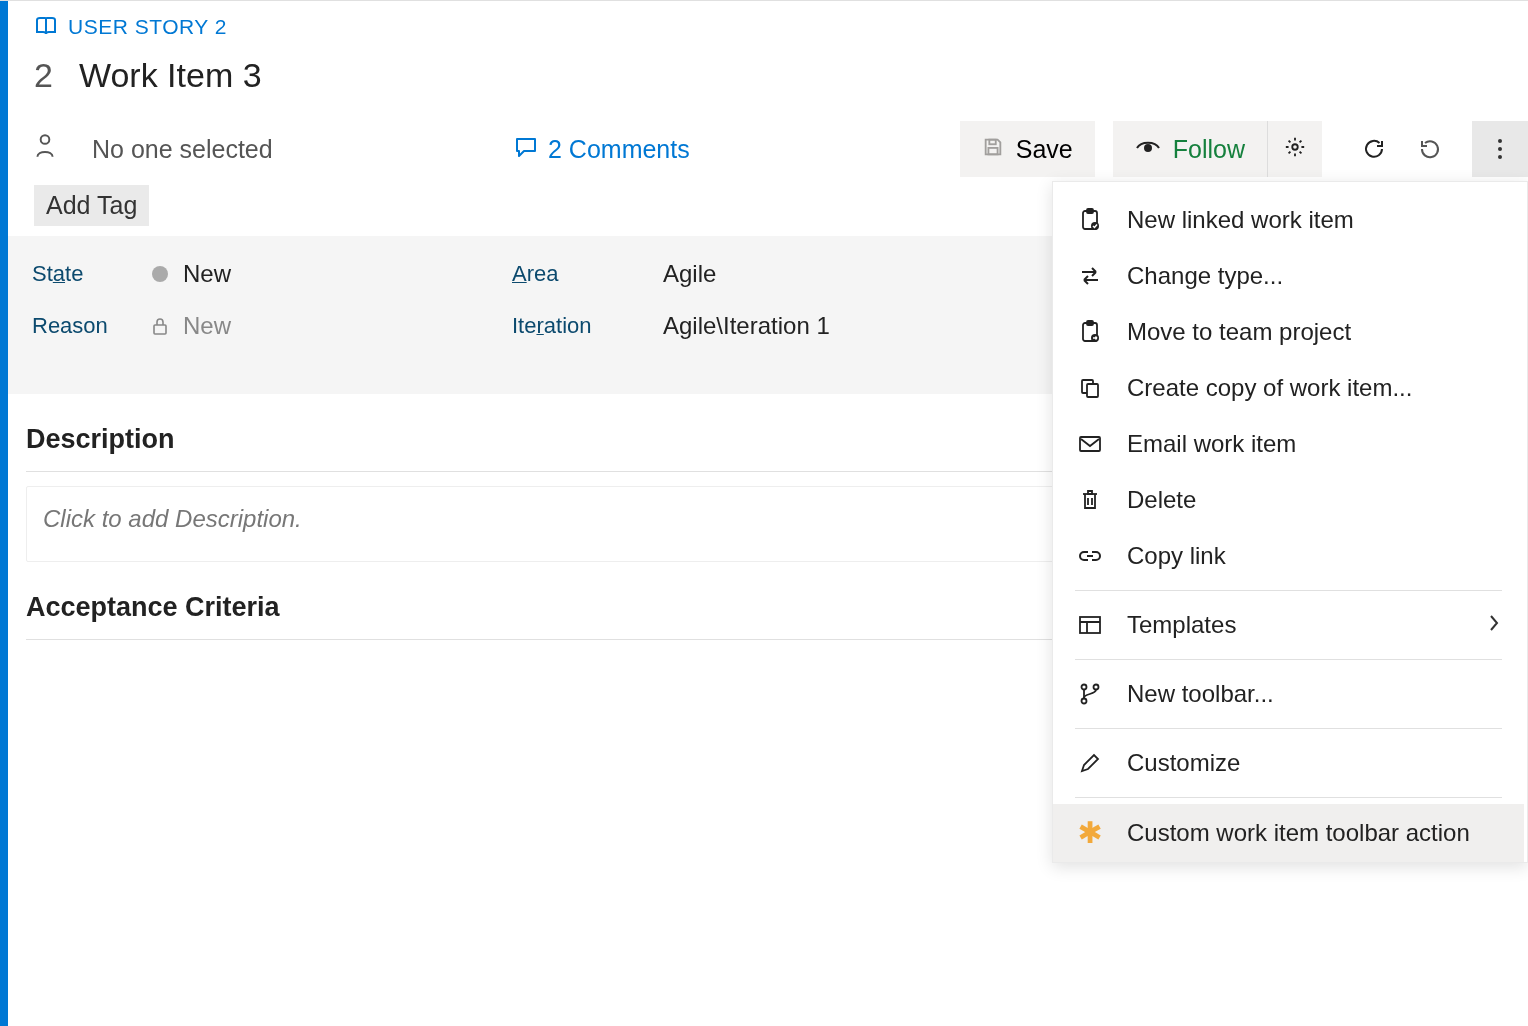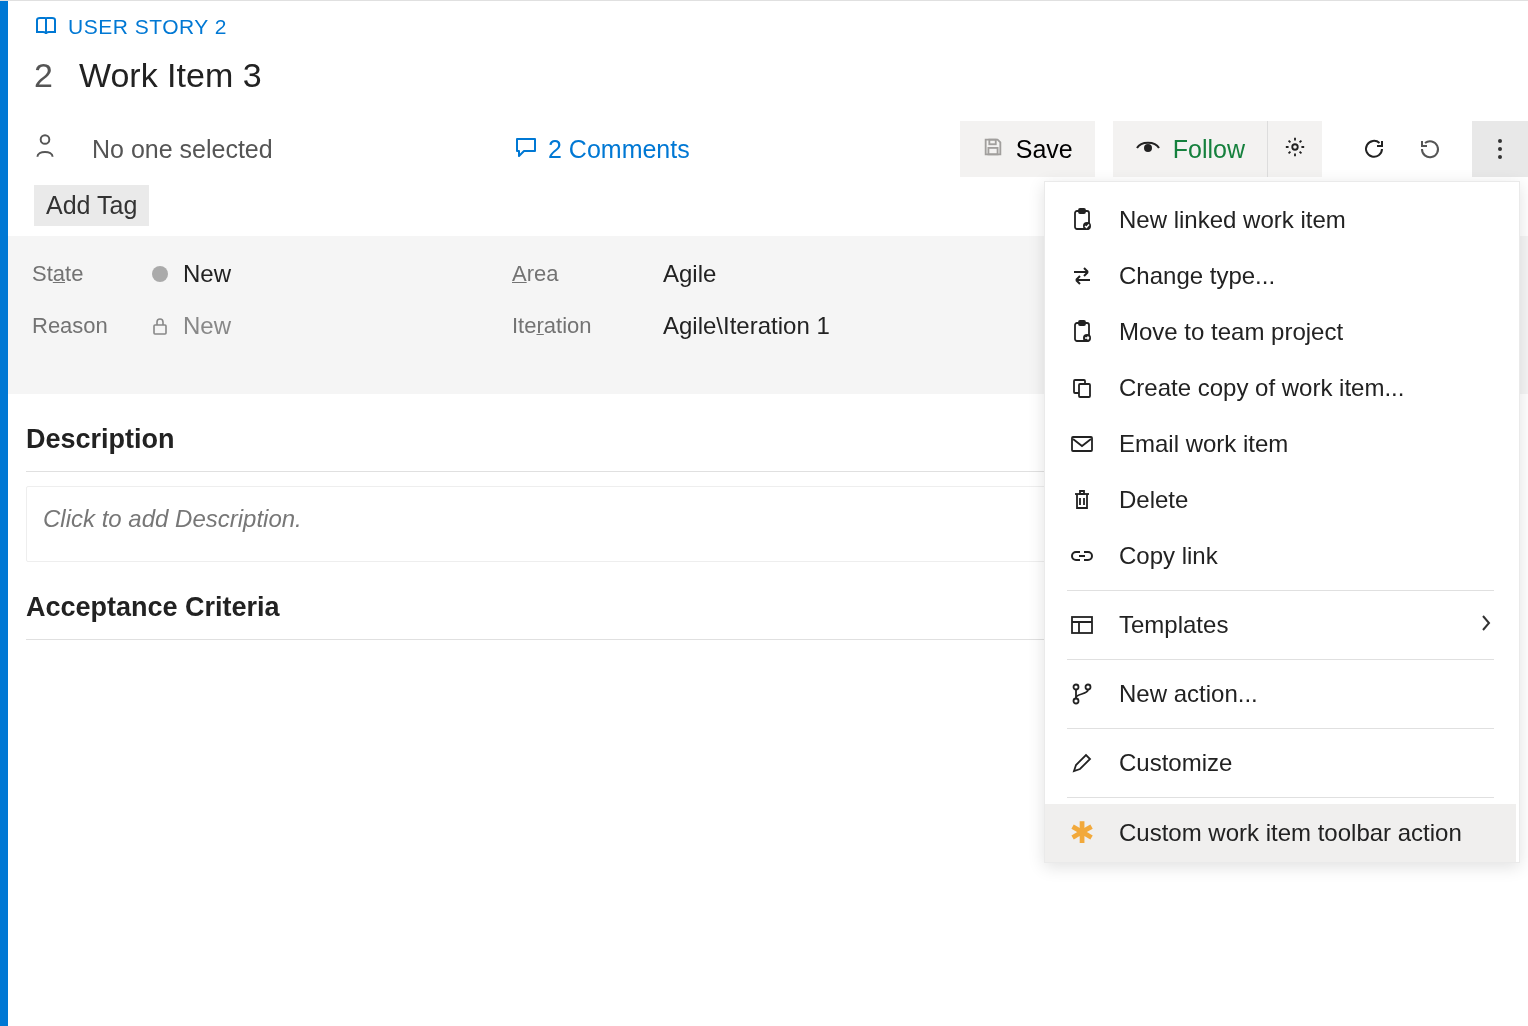--- a/index.html
+++ b/index.html
@@ -136,21 +136,21 @@
       column-gap: 0;
       padding-left: 24px;
     }
     .field {
       display: flex;
       align-items: center;
       font-size: 24px;
     }
     .field-label {
       width: 105px;
-      color: #737373;
+      color: #0c4a6e;
       font-size: 22px;
     }
     .field-label u { text-decoration: underline; text-decoration-thickness: 1px; }
     .field-icon {
       width: 46px;
       display: flex;
       justify-content: center;
     }
     .state-dot {
       width: 16px;
@@ -178,21 +178,21 @@
       min-height: 76px;
     }
     .placeholder-text {
       color: #777;
       font-style: italic;
       font-size: 24px;
     }
     
     .menu {
       position: absolute;
-      right: 8px;
+      right: 0;
       top: 180px;
       width: 476px;
       background: #fff;
       border: 1px solid #eaeaea;
       box-shadow: 0 4px 16px rgba(0,0,0,0.12);
       padding: 10px 3px 0 0;
       z-index: 10;
     }
     .menu-item {
       display: flex;
@@ -450,21 +450,21 @@
   <div class="menu-item">
     <span class="mi-icon">
       <svg width="22" height="24" viewBox="0 0 22 24" fill="none" stroke="#222" stroke-width="1.8">
         <circle cx="5" cy="5" r="2.5"></circle>
         <circle cx="17" cy="5" r="2.5"></circle>
         <circle cx="5" cy="19" r="2.5"></circle>
         <path d="M5 7.5 V16.5"></path>
         <path d="M17 7.5 C17 13 5 11 5 16"></path>
       </svg>
     </span>
-    <span class="mi-label">New action...</span>
+    <span class="mi-label">New toolbar...</span>
   </div>
   <div class="menu-divider"></div>
   <div class="menu-item">
     <span class="mi-icon">
       <svg width="22" height="22" viewBox="0 0 22 22" fill="none" stroke="#222" stroke-width="1.8">
         <path d="M3 19 L5 13 L15 3 L19 7 L9 17 Z"></path>
       </svg>
     </span>
     <span class="mi-label">Customize</span>
   </div>

